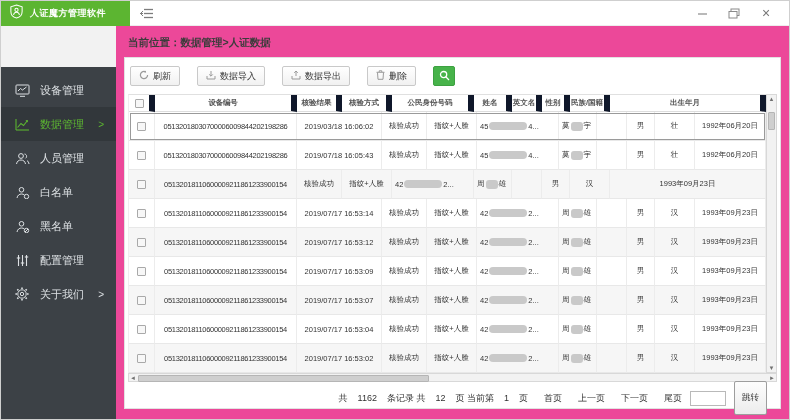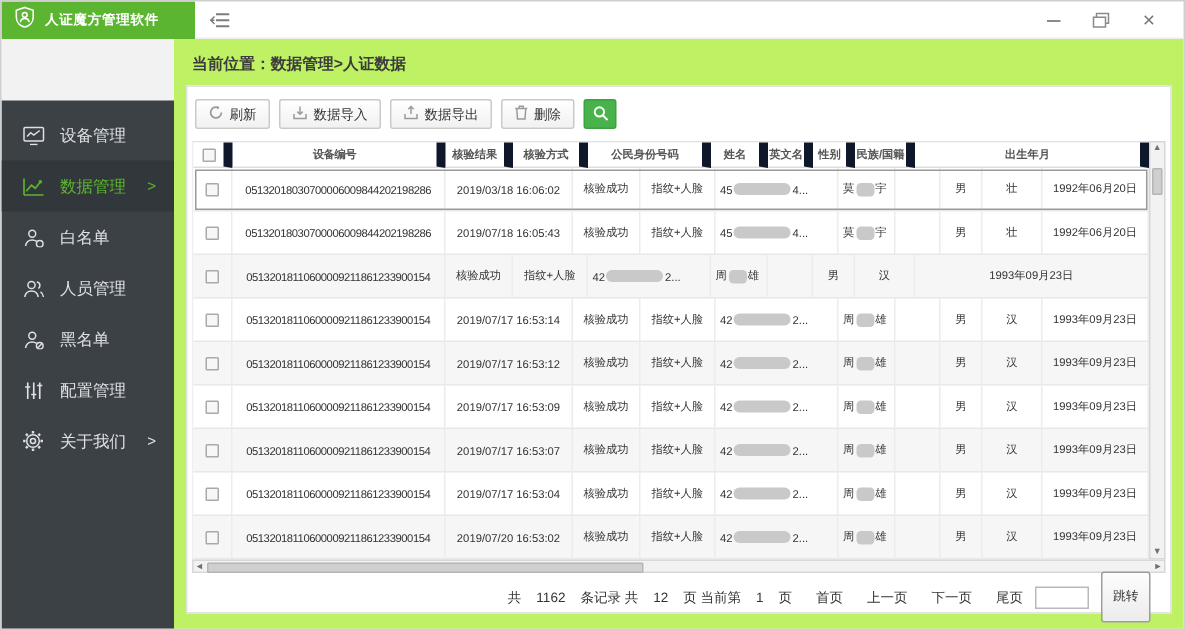--- a/index.html
+++ b/index.html
@@ -22,28 +22,28 @@
   
   .body-row { display:flex; height:395px; }
   .sidebar { width:115px; background:#3c4146; flex-shrink:0; padding-top:6px;margin-top:41px; }
   .side-item { height:34px; display:flex; align-items:center; gap:9px; padding-left:12px;
                color:#dde1e4; font-size:11px; cursor:pointer; position:relative; }
   .side-item .s-icon { width:18px; display:flex; justify-content:center; flex-shrink:0; }
   .side-item.active { background:#32373b; color:#5cb531; }
   .side-item .arrow { position:absolute; right:12px; font-size:10px; }
   .side-item.active .arrow { color:#5cb531; }
 
-  .content { flex:1; display:flex; flex-direction:column; background:#bef264; overflow:hidden; }
+  .content { flex:1; display:flex; flex-direction:column; background:#ec4899; overflow:hidden; }
   .breadcrumb { font-size:10.5px; font-weight:bold; color:#3c3c3c; padding:10px 0 7px 12px; }
 
   .panel { background:#fff; border:1px solid #e2e2e2; margin:0 8px; flex:0 0 auto;
            height:352px; padding:6px 3px 0 3px; display:flex; flex-direction:column; }
 
   
-  .toolbar { display:flex; align-items:flex-start; gap:6px; padding:2px 2px 8px 2px; }
+  .toolbar { display:flex; align-items:flex-start; gap:17px; padding:2px 2px 8px 2px; }
   .tbtn { display:flex; align-items:center; gap:4px; height:20px; padding:0 8px; font-size:9px; color:#333;
           background:linear-gradient(#ffffff,#f1f1f1); border:1px solid #c9c9c9; border-radius:2px; cursor:pointer; }
   .tbtn svg { flex-shrink:0; }
   .search-btn { width:22px; height:20px; background:#47b34a; border:1px solid #3da141; border-radius:2px;
                 display:flex; align-items:center; justify-content:center; cursor:pointer; }
 
   
   .table-wrap { display:flex; flex:0 0 auto; }
   .grid { flex:1; border-top:1px solid #e0e0e0; border-left:1px solid #eee; }
   .tr, .thead { display:flex; align-items:stretch; }
@@ -161,37 +161,37 @@
             <polyline points="2.5,9.5 6,5.5 8.5,7.5 12.5,2.5"></polyline>
             <path d="M12.5 2.5 L10.8 2.8 M12.5 2.5 L12.2 4.2"></path>
           </svg>
         </span>
         <span>数据管理</span>
         <span class="arrow">&gt;</span>
       </div>
       <div class="side-item">
         <span class="s-icon">
           <svg width="15" height="13" viewBox="0 0 15 13" fill="none" stroke="#dde1e4" stroke-width="1">
+            <circle cx="6" cy="4" r="2.4"></circle>
+            <path d="M1.5 12 C2 9.2 3.8 8 6 8 C8.2 8 10 9.2 10.5 12"></path>
+            <path d="M9.5 2 C10.8 2.2 11.6 3.1 11.6 4.3 C11.6 5.2 11.2 5.9 10.5 6.3 M12 8.6 C13.2 9.3 13.8 10.5 14 12"></path>
+          </svg>
+        </span>
+        <span>人员管理</span>
+        <span class="arrow"></span>
+      </div>
+      <div class="side-item">
+        <span class="s-icon">
+          <svg width="15" height="13" viewBox="0 0 15 13" fill="none" stroke="#dde1e4" stroke-width="1">
             <circle cx="6.5" cy="3.8" r="2.3"></circle>
             <path d="M2 12 C2.5 9.3 4.3 8 6.5 8 C7.6 8 8.6 8.3 9.4 8.9"></path>
             <circle cx="11.5" cy="10.5" r="2.2"></circle>
           </svg>
         </span>
         <span>白名单</span>
-        <span class="arrow"></span>
-      </div>
-      <div class="side-item">
-        <span class="s-icon">
-          <svg width="15" height="13" viewBox="0 0 15 13" fill="none" stroke="#dde1e4" stroke-width="1">
-            <circle cx="6" cy="4" r="2.4"></circle>
-            <path d="M1.5 12 C2 9.2 3.8 8 6 8 C8.2 8 10 9.2 10.5 12"></path>
-            <path d="M9.5 2 C10.8 2.2 11.6 3.1 11.6 4.3 C11.6 5.2 11.2 5.9 10.5 6.3 M12 8.6 C13.2 9.3 13.8 10.5 14 12"></path>
-          </svg>
-        </span>
-        <span>人员管理</span>
         <span class="arrow"></span>
       </div>
       <div class="side-item">
         <span class="s-icon">
           <svg width="15" height="13" viewBox="0 0 15 13" fill="none" stroke="#dde1e4" stroke-width="1">
             <circle cx="6.5" cy="3.8" r="2.3"></circle>
             <path d="M2 12 C2.5 9.3 4.3 8 6.5 8 C7.6 8 8.6 8.3 9.4 8.9"></path>
             <circle cx="11.5" cy="10.5" r="2.2"></circle>
             <line x1="10" y1="12" x2="13" y2="9"></line>
           </svg>
@@ -488,21 +488,21 @@
                   <div class="td col-en"></div>
                   <div class="td col-sex">男</div>
                   <div class="td col-eth">汉</div>
                   <div class="td col-birth">1993年09月23日</div>
                 </div>
                 <div class="tr">
                   <div class="td col-cb">
                     <span class="cb"></span>
                   </div>
                   <div class="td col-dev">05132018110600009211861233900154</div>
-                  <div class="td col-time">2019/07/20 16:53:02</div>
+                  <div class="td col-time">2019/07/17 16:53:02</div>
                   <div class="td col-res">核验成功</div>
                   <div class="td col-met">指纹+人脸</div>
                   <div class="td col-id">
                     <span>42</span>
                     <span class="blur blur-id"></span>
                     <span>2...</span>
                   </div>
                   <div class="td col-name">
                     <span>周</span>
                     <span class="blur blur-name"></span>

